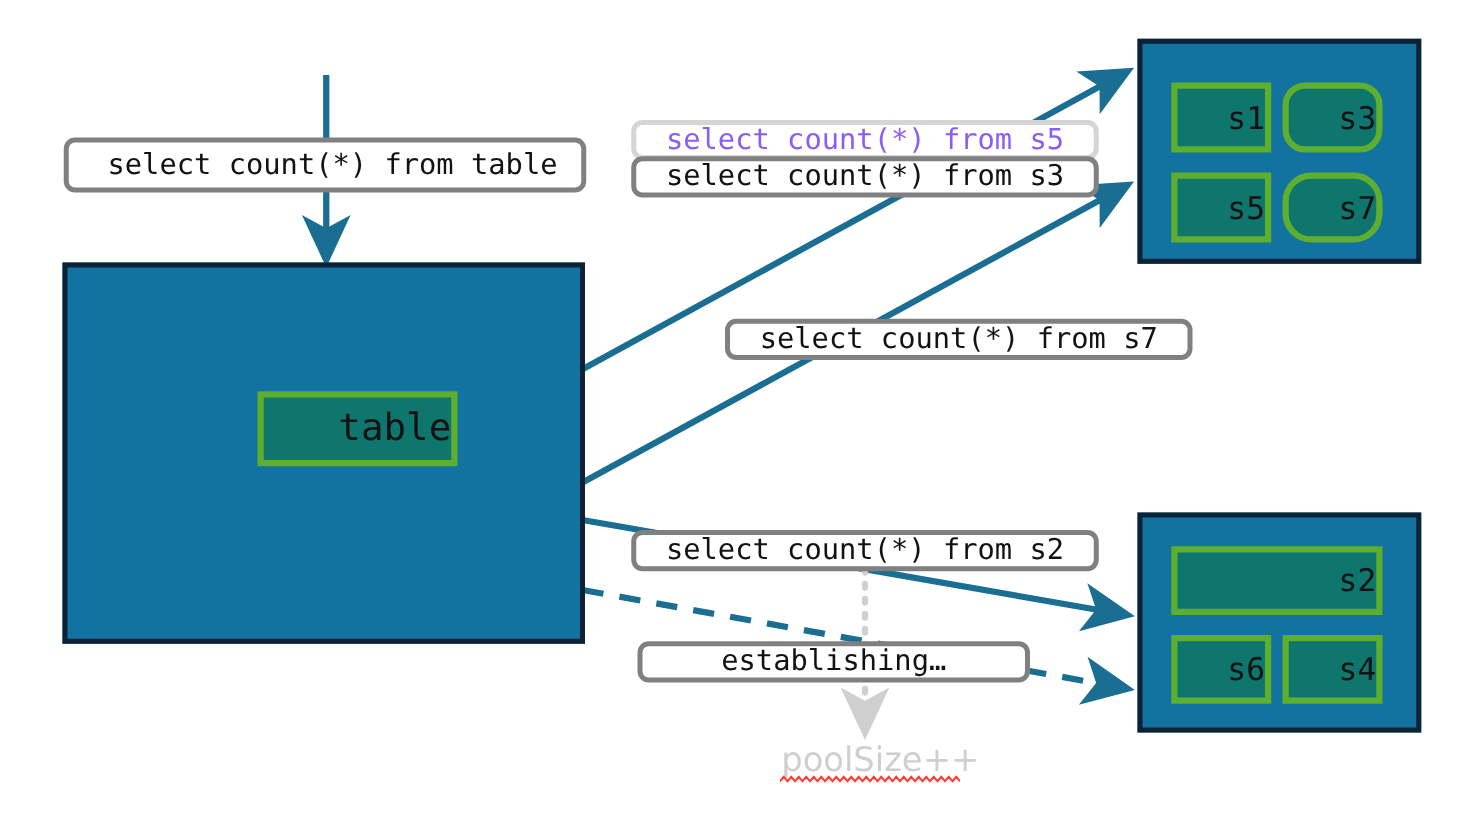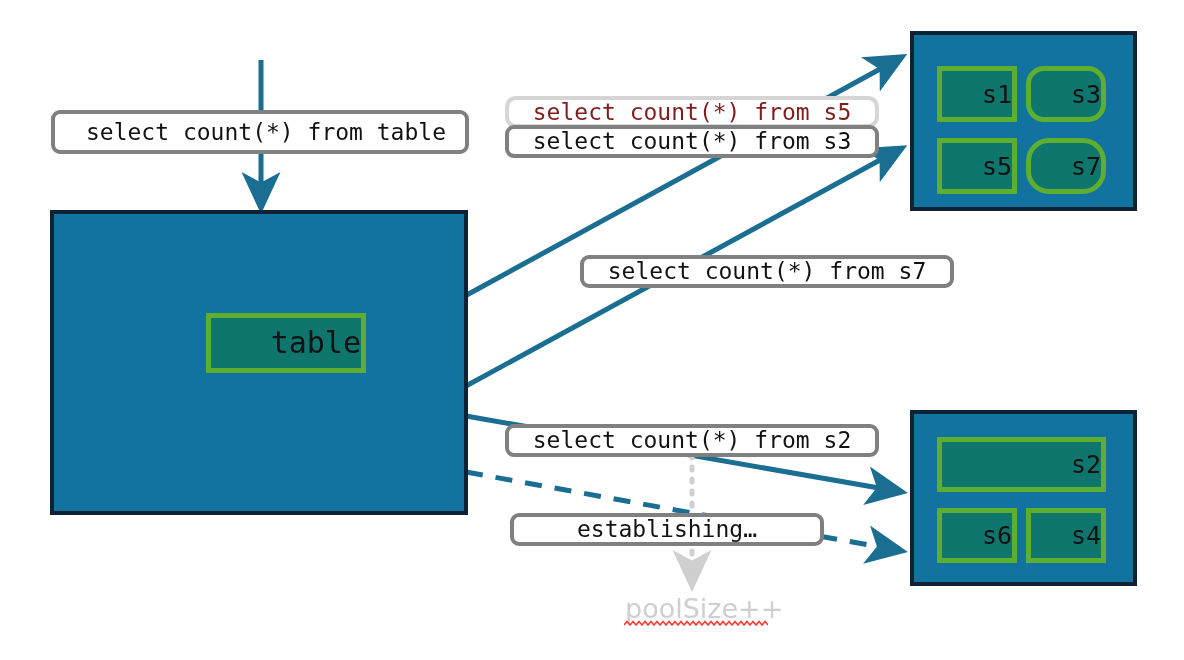--- a/index.html
+++ b/index.html
@@ -66,22 +66,21 @@
     align-items: center;
     justify-content: center;
     color: #121212;
     font-family: "DejaVu Sans Mono", "Liberation Mono", monospace;
     font-size: 23px;
     white-space: nowrap;
     line-height: 1;
   }
   .qlabel.faded {
     border-color: #d5d5d5;
-    color: #7f1d1d;
-    border-radius: 11px;
+    color: #8b5cf6;
   }
 
   
   .ghost-text {
     position: absolute;
     font-family: "DejaVu Sans", "Liberation Sans", sans-serif;
     font-size: 27px;
     color: #cfcfcf;
     white-space: nowrap;
     line-height: 1;

